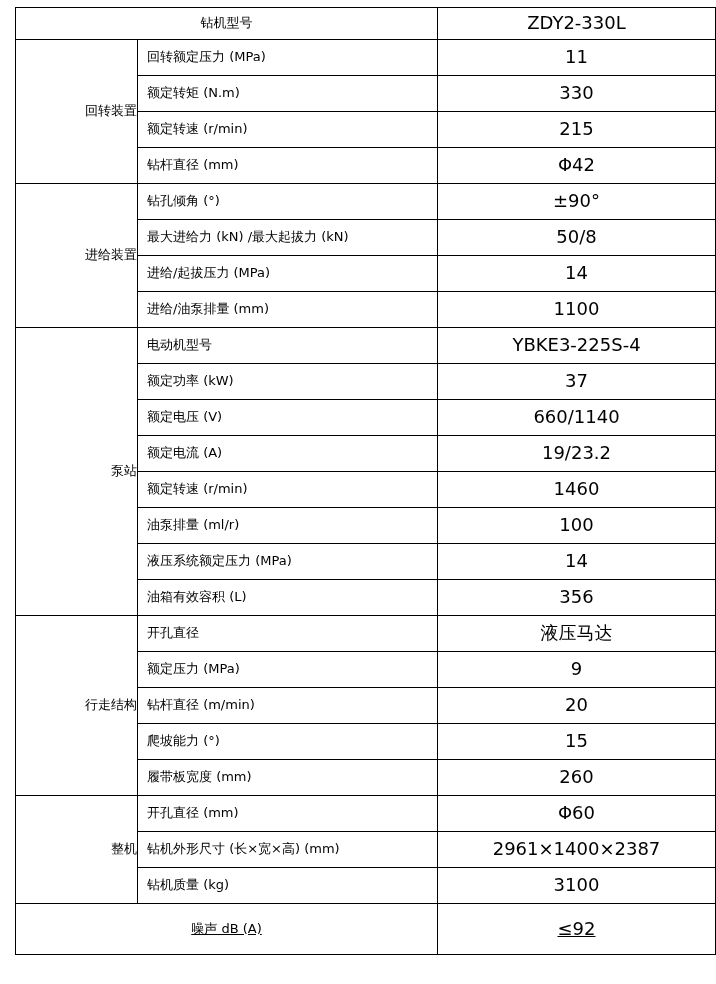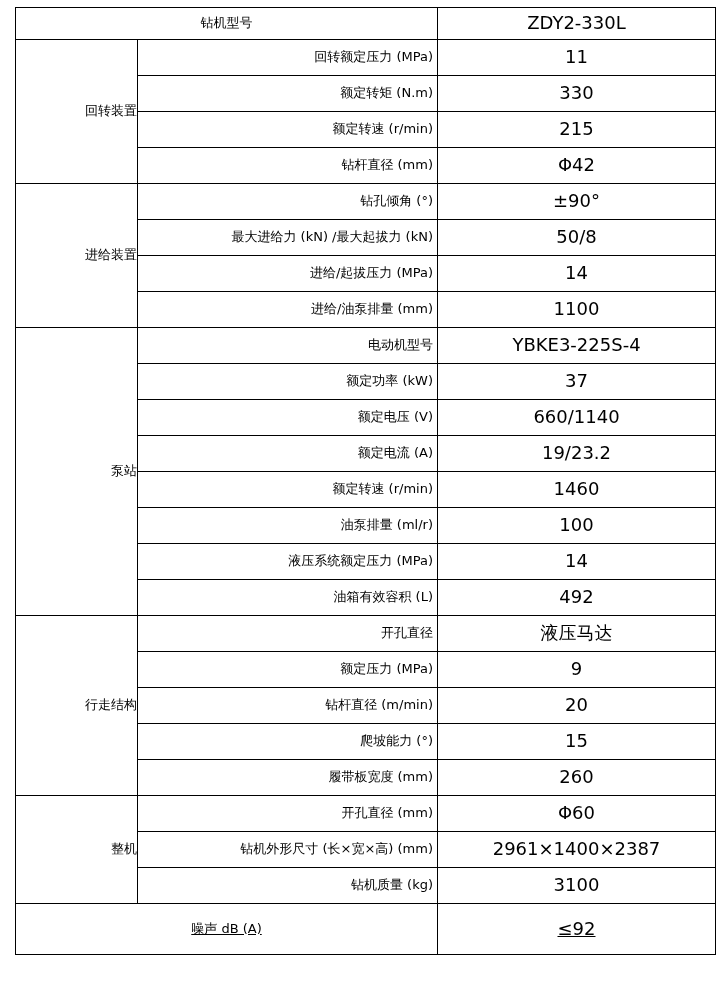--- a/index.html
+++ b/index.html
@@ -28,21 +28,21 @@
     vertical-align: middle;
     line-height: 1.25;
     overflow: hidden;
   }
 
   tr.r-header td { height: 32px; }
   tr.r-data td   { height: 36px; }
   tr.r-footer td { height: 51px; text-decoration: underline; }
 
   td.cell-center { text-align: center; }
-  td.cell-label  { text-align: right; padding-left: 9px; padding-right: 4px; }
+  td.cell-label  { text-align: left; padding-left: 9px; padding-right: 4px; }
   td.cell-group  { text-align: right; }
   td.cell-value  { text-align: center; font-size: 18px; }
 </style>
 </head>
 <body>
 
 <div class="spec-table-wrap">
   <table class="spec-table">
     <colgroup>
       <col style="width:122px">
@@ -116,21 +116,21 @@
     <tr class="r-data">
       <td class="cell-label">油泵排量 (ml/r)</td>
       <td class="cell-value">100</td>
     </tr>
     <tr class="r-data">
       <td class="cell-label">液压系统额定压力 (MPa)</td>
       <td class="cell-value">14</td>
     </tr>
     <tr class="r-data">
       <td class="cell-label">油箱有效容积 (L)</td>
-      <td class="cell-value">492</td>
+      <td class="cell-value">356</td>
     </tr>
 
     <tr class="r-data">
       <td rowspan="5" class="cell-group">行走结构</td>
       <td class="cell-label">开孔直径</td>
       <td class="cell-value">液压马达</td>
     </tr>
     <tr class="r-data">
       <td class="cell-label">额定压力 (MPa)</td>
       <td class="cell-value">9</td>

